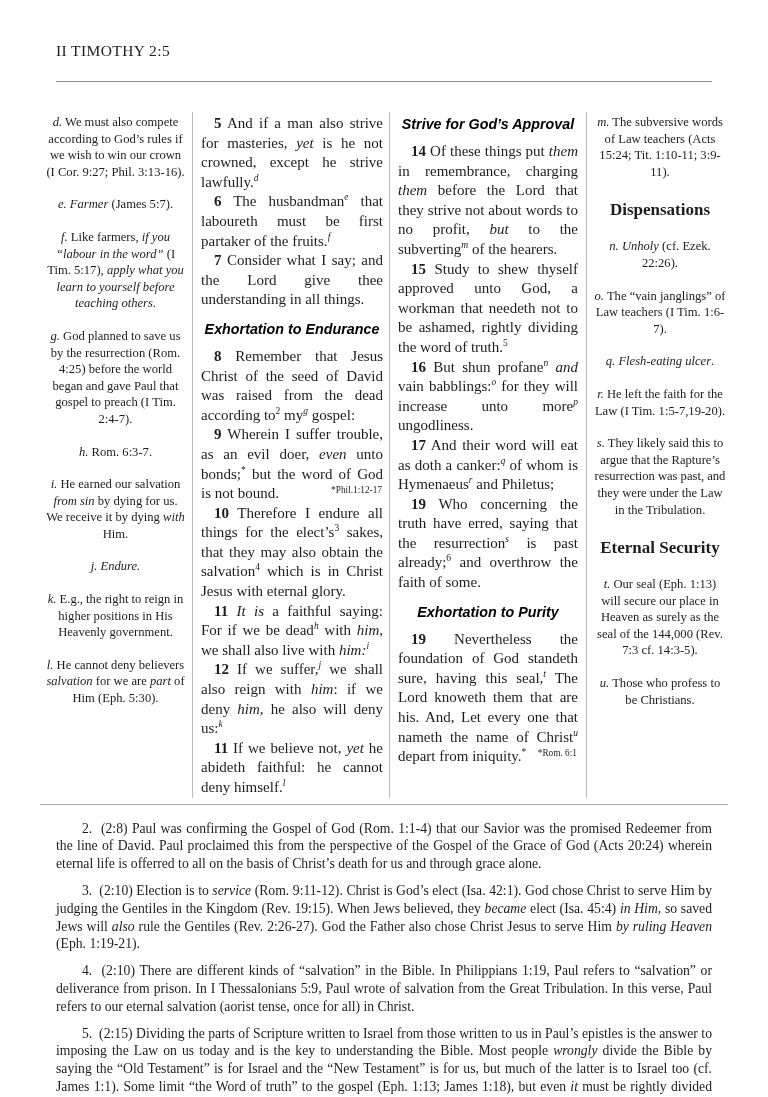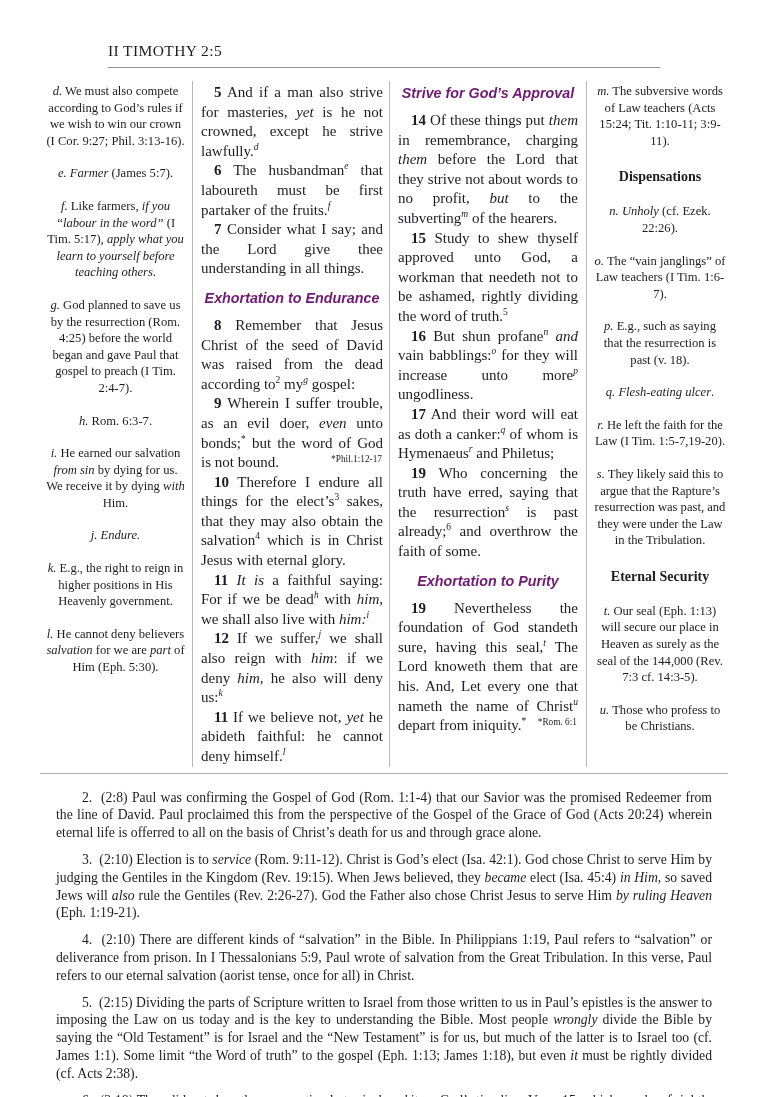--- a/index.html
+++ b/index.html
@@ -2,43 +2,43 @@
 <html><head>
 <meta charset="utf-8">
 <style>
   html,body{margin:0;padding:0;}
   body{
     width:768px;height:1097px;background:#ffffff;color:#1c1c22;
     font-family:"Liberation Serif", serif;position:relative;overflow:hidden;
   }
   .page{padding-top:42px;}
   .header{
-    margin:0 108px;border-bottom:1px solid #8f8f8f;padding-bottom:7px;
+    margin:0 56px;border-bottom:1px solid #8f8f8f;padding-bottom:21px;
     font-size:15.5px;letter-spacing:0.4px;
   }
   .cols{
-    display:flex;margin-top:13px;min-height:632px;padding:0 42px;box-sizing:border-box;
+    display:flex;margin-top:30px;min-height:632px;padding:0 42px;box-sizing:border-box;
     align-items:stretch;
   }
   .col{box-sizing:border-box;}
   .col-ln{flex:0 0 151px;padding:2px 7px 0 4px;border-right:1px solid #b8b8b8;}
   .col-s2{flex:0 0 197px;padding:2px 6px 0 8px;border-right:1px solid #b8b8b8;}
   .col-s3{flex:0 0 197px;padding:2px 8px 0 8px;border-right:1px solid #b8b8b8;}
   .col-rn{flex:1 1 auto;padding:2px 0 0 7px;}
   .verse{
     margin:0;text-indent:13px;text-align:justify;font-size:15px;line-height:19.6px;
     position:relative;
   }
   .sc-head{
     font-family:"Liberation Sans", sans-serif;font-weight:bold;font-style:italic;
-    text-align:center;font-size:14.3px;color:#701a75;margin:11px 0 10px;
+    text-align:center;font-size:14.3px;color:#000000;margin:11px 0 10px;
   }
   .sc-head.first{margin-top:2px;}
   .note{text-align:center;font-size:12.6px;line-height:16.6px;margin:0 0 16px;}
-  .note-head{text-align:center;font-weight:bold;font-size:14px;margin:20px 0 18px;}
+  .note-head{text-align:center;font-weight:bold;font-size:17px;margin:20px 0 18px;}
   sup{font-size:9.5px;line-height:0;vertical-align:super;}
   .xref{position:absolute;right:1px;bottom:3px;font-size:9.3px;letter-spacing:0;}
   .rule2{margin:6px 40px 0;border-top:1px solid #adadad;}
   .footnotes{margin:15px 56px 0;}
   .fn{
     font-size:13.7px;line-height:17.8px;text-align:justify;text-indent:26px;margin:0 0 9px;
   }
 </style>
 </head>
 <body>
@@ -85,21 +85,20 @@
       <p class="verse"><b>19</b> Who concerning the truth have erred, saying that the resurrection<sup><i>s</i></sup> is past already;<sup>6</sup> and overthrow the faith of some.</p>
       <p class="sc-head">Exhortation to Purity</p>
       <p class="verse"><b>19</b> Nevertheless the foundation of God standeth sure, having this seal,<sup><i>t</i></sup> The Lord knoweth them that are his. And, Let every one that nameth the name of Christ<sup><i>u</i></sup> depart from iniquity.<sup>*</sup><span class="xref">*Rom. 6:1</span></p>
     </div>
 
     <div class="col col-rn">
       <p class="note"><i>m.</i> The subversive words of Law teachers (Acts 15:24; Tit. 1:10-11; 3:9-11).</p>
       <p class="note-head">Dispensations</p>
       <p class="note"><i>n. Unholy</i> (cf. Ezek. 22:26).</p>
       <p class="note"><i>o.</i> The “vain janglings” of Law teachers (I Tim. 1:6-7).</p>
-      <p class="note"><i>p.</i> E.g., such as saying that the resurrection is past (v. 18).</p>
       <p class="note"><i>q. Flesh-eating ulcer</i>.</p>
       <p class="note"><i>r.</i> He left the faith for the Law (I Tim. 1:5-7,19-20).</p>
       <p class="note"><i>s.</i> They likely said this to argue that the Rapture’s resurrection was past, and they were under the Law in the Tribulation.</p>
       <p class="note-head">Eternal Security</p>
       <p class="note"><i>t.</i> Our seal (Eph. 1:13) will secure our place in Heaven as surely as the seal of the 144,000 (Rev. 7:3 cf. 14:3-5).</p>
       <p class="note"><i>u.</i> Those who profess to be Christians.</p>
     </div>
 
   </div>
 

